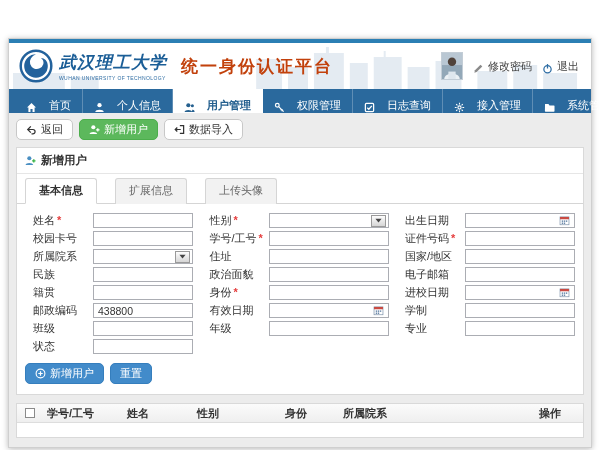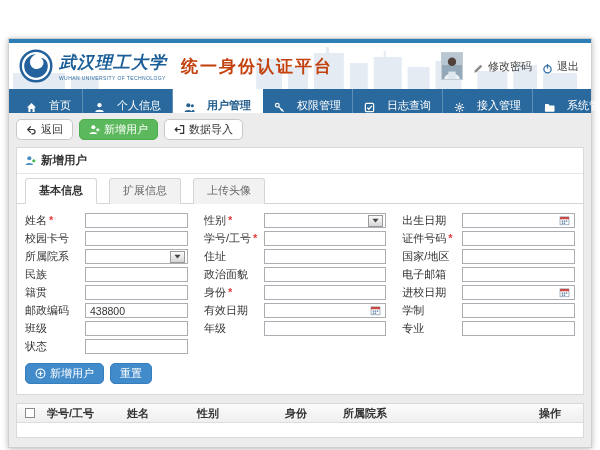--- a/index.html
+++ b/index.html
@@ -47,28 +47,28 @@
   .btn .icon svg { width:11px; height:11px; }
   .btn-default { background:#fff; border:1px solid #c8c8c8; color:#333; }
   .btn-green { background:#5cb85c; border:1px solid #4cae4c; color:#fff; }
   .btn-blue { background:#428bca; border:1px solid #357ebd; color:#fff; }
   .toolbar { display:flex; gap:6px; margin-bottom:7px; }
 
   .panel { background:#fff; border:1px solid #d9d9d9; }
   .panel-header { display:flex; align-items:center; gap:5px; padding:5px 8px;
                   border-bottom:1px solid #e6e6e6; font-size:11.5px; font-weight:bold; color:#333; }
   .panel-header .icon svg { width:13px; height:13px; }
-  .tabs { display:flex; gap:12px; padding:4px 8px 0; border-bottom:1px solid #d5d5d5; }
+  .tabs { display:flex; gap:18px; padding:4px 8px 0; border-bottom:1px solid #d5d5d5; }
   .tab { font-size:11px; padding:4px 13px 5px; border:1px solid #d5d5d5; border-bottom:none;
          background:#f2f2f2; color:#666; border-radius:3px 3px 0 0; cursor:pointer;
          margin-bottom:-1px; white-space:nowrap; }
   .tab.active { background:#fff; color:#333; font-weight:bold; border-bottom:1px solid #fff; }
 
   .form { display:grid; grid-template-columns:1fr 1.12fr 1.06fr; column-gap:16px; row-gap:3px;
-          padding:9px 8px 7px; }
+          padding:9px 8px 7px;margin-left:8px; }
   .field { display:flex; align-items:center; font-size:11px; }
   .field label { width:60px; flex:none; color:#333; white-space:nowrap; }
   .req { color:#e53c3c; font-style:normal; font-weight:bold; margin-left:2px; }
   .input { flex:1; height:15px; border:1px solid #abadb3; background:#fff; display:flex;
            align-items:center; padding:0 2px; cursor:text; }
   .input .val { flex:1; font-size:10.5px; color:#333; padding-left:2px; overflow:hidden; white-space:nowrap; }
   .addon { flex:none; width:15px; height:12px; display:inline-flex; align-items:center;
            justify-content:center; cursor:pointer; }
   .addon-sel { border:1px solid #9a9a9a; background:linear-gradient(#fdfdfd,#d6d6d6); }
   .addon-sel .icon svg { width:9px; height:8px; }

